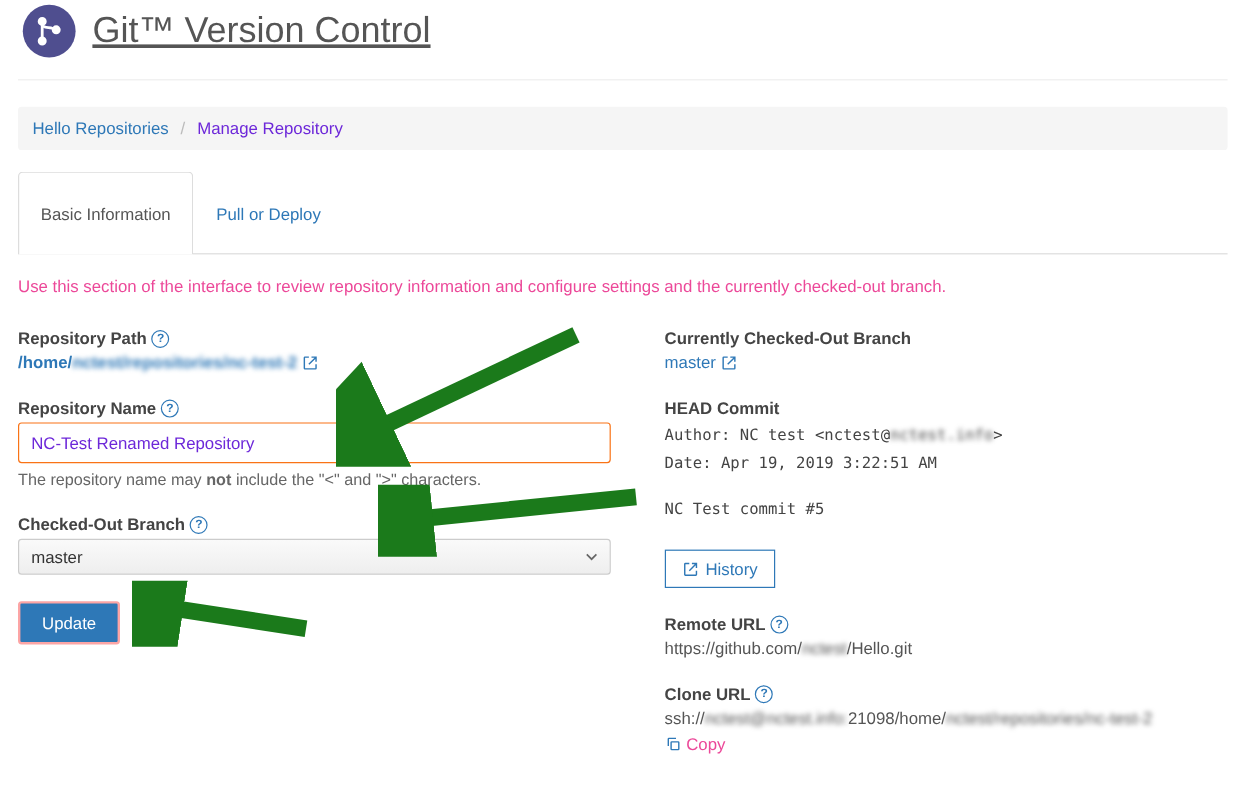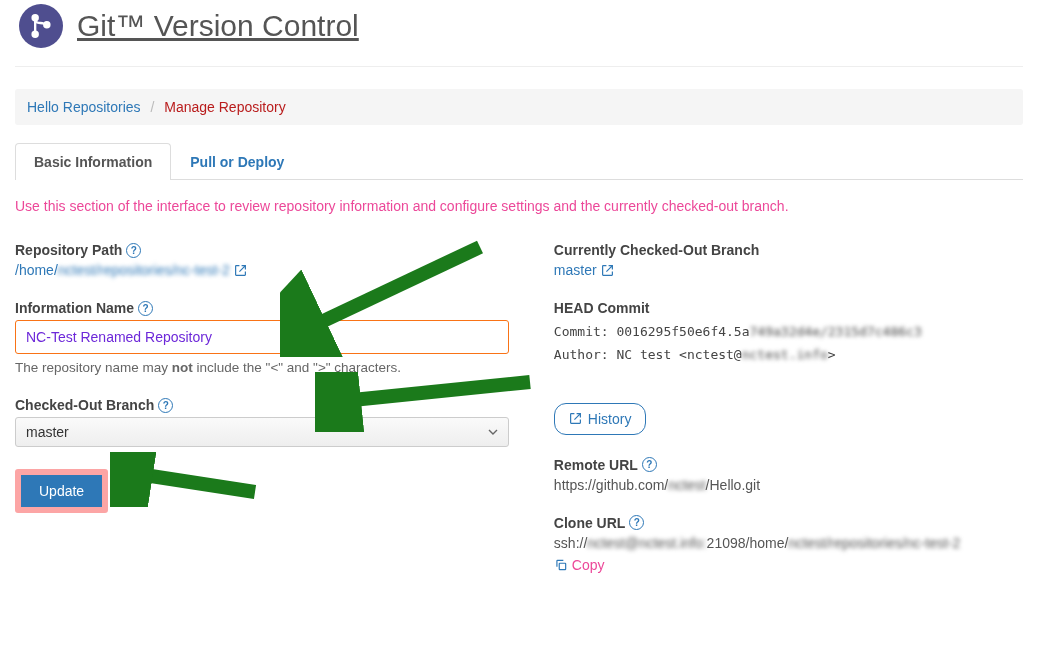--- a/index.html
+++ b/index.html
@@ -34,32 +34,31 @@
 
   .breadcrumb {
     background: #f5f5f5;
     padding: 10px 12px;
     margin-top: 22px;
     border-radius: 3px;
     font-size: 14px;
   }
   .breadcrumb a { color: #2e78b7; text-decoration: none; }
   .breadcrumb .sep { color: #bbb; padding: 0 6px; }
-  .breadcrumb .active { color: #b91c1c; }
+  .breadcrumb .active { color: #6d28d9; }
 
   .tabs { margin-top: 18px; border-bottom: 1px solid #ddd; display: flex; }
   .tab {
-    padding: 10px 18px;
+    padding: 26px 18px;
     cursor: pointer;
     color: #2e78b7;
     border: 1px solid transparent;
     border-bottom: none;
     margin-bottom: -1px;
     border-radius: 4px 4px 0 0;
-    font-weight: bold;
   }
   .tab.active {
     border-color: #ddd;
     background: #fff;
     color: #555;
   }
 
   .description { margin: 18px 0 28px; color: #ec4899; font-size: 14px; }
 
   .content { display: flex; gap: 45px; position: relative; }
@@ -119,31 +118,31 @@
   }
   .select-wrap .caret {
     position: absolute;
     right: 10px; top: 50%;
     transform: translateY(-50%);
   }
 
   .btn-primary {
     background: #2e78b7;
     color: #fff;
-    border: 6px solid #fca5a5;
+    border: 2px solid #fca5a5;
     border-radius: 3px;
     padding: 8px 18px;
     font-size: 14px;
     cursor: pointer;
   }
   .btn-outline {
     border: 1px solid #2e78b7;
     color: #2e78b7;
     background: #fff;
-    border-radius: 12px;
+    border-radius: 0;
     padding: 7px 14px;
     font-size: 14px;
     cursor: pointer;
     display: inline-flex;
     align-items: center;
     gap: 6px;
   }
 
   .mono {
     font-family: Menlo, Consolas, monospace;
@@ -202,36 +201,36 @@
   <div class="content">
 
     <div class="col-left">
 
       <div class="section">
         <div class="section-label">
           <span>Repository Path</span>
           <span class="help-icon">?</span>
         </div>
         <div>
-          <a class="link" href="#" style="display:inline-flex;align-items:center;">
+          <a class="link" href="#" style="display:inline-flex;align-items:center;font-weight:bold;">
             <span class="path-value">/home/</span>
               <span class="path-value blur">nctest/repositories/nc-test-2</span>
             <span class="ext-icon">
               <svg width="13" height="13" viewBox="0 0 24 24" fill="none" stroke="#2e78b7" stroke-width="2.2">
                   <path d="M14 3h7v7M21 3L10 14"></path>
                   <path d="M21 14v6a1 1 0 0 1-1 1H4a1 1 0 0 1-1-1V4a1 1 0 0 1 1-1h6"></path>
                 </svg>
             </span>
           </a>
         </div>
       </div>
 
       <div class="section">
         <div class="section-label">
-          <span>Information Name</span>
+          <span>Repository Name</span>
           <span class="help-icon">?</span>
         </div>
         <input class="form-input" type="text" value="NC-Test Renamed Repository" style="">
         <div class="help-text">
           <span>The repository name may </span><span class="bold">not</span><span> include the "&lt;" and "&gt;" characters.</span>
         </div>
       </div>
 
       <div class="section">
         <div class="section-label">
@@ -264,28 +263,29 @@
                 <path d="M21 14v6a1 1 0 0 1-1 1H4a1 1 0 0 1-1-1V4a1 1 0 0 1 1-1h6"></path>
               </svg>
           </span>
         </a>
       </div>
 
       <div class="section">
         <div class="section-label">HEAD Commit</div>
         <div class="mono">
           <div>
-            <span>Commit:</span>
-            <span>0016295f50e6f4.5a</span><span class="commit-blur">749a32d4e/2315d7c486c3</span>
-          </div>
-          <div>
             <span>Author:</span>
             <span>NC test &lt;nctest@</span><span class="commit-blur">nctest.info</span><span>&gt;</span>
           </div>
+          <div>
+            <span>Date:</span>
+            <span>Apr 19, 2019 3:22:51 AM</span>
+          </div>
           <div style="height:14px;"></div>
+          <div>NC Test commit #5</div>
         </div>
       </div>
 
       <div class="section">
         <button class="btn-outline">
           <span style="display:inline-flex;">
             <svg width="13" height="13" viewBox="0 0 24 24" fill="none" stroke="#2e78b7" stroke-width="2.2">
                 <path d="M14 3h7v7M21 3L10 14"></path>
                 <path d="M21 14v6a1 1 0 0 1-1 1H4a1 1 0 0 1-1-1V4a1 1 0 0 1 1-1h6"></path>
               </svg>

